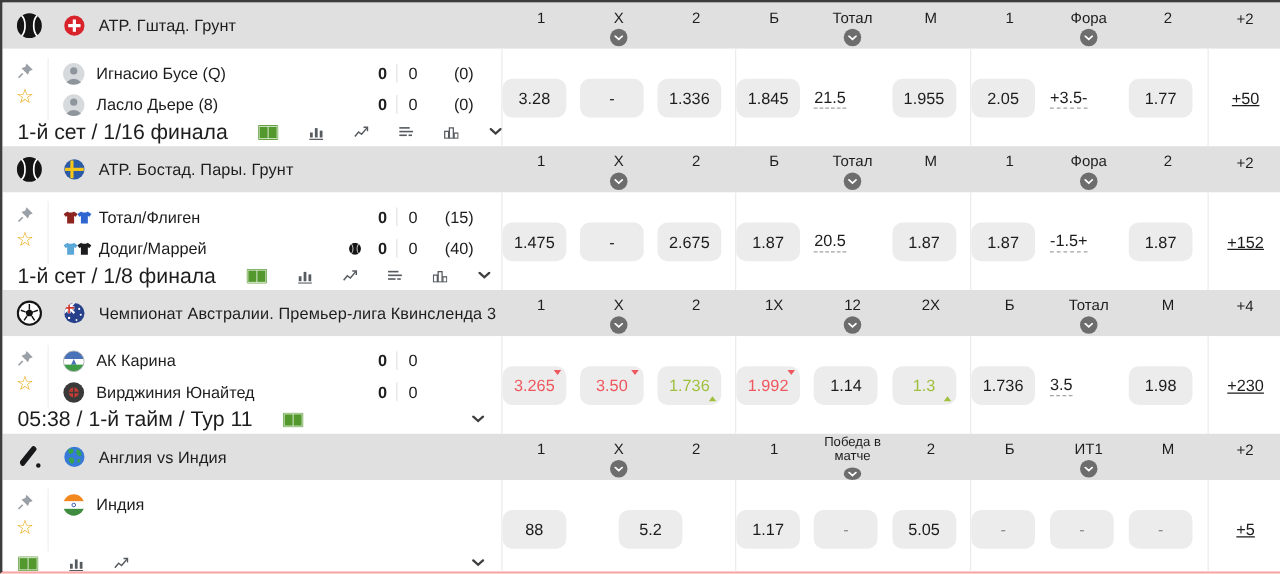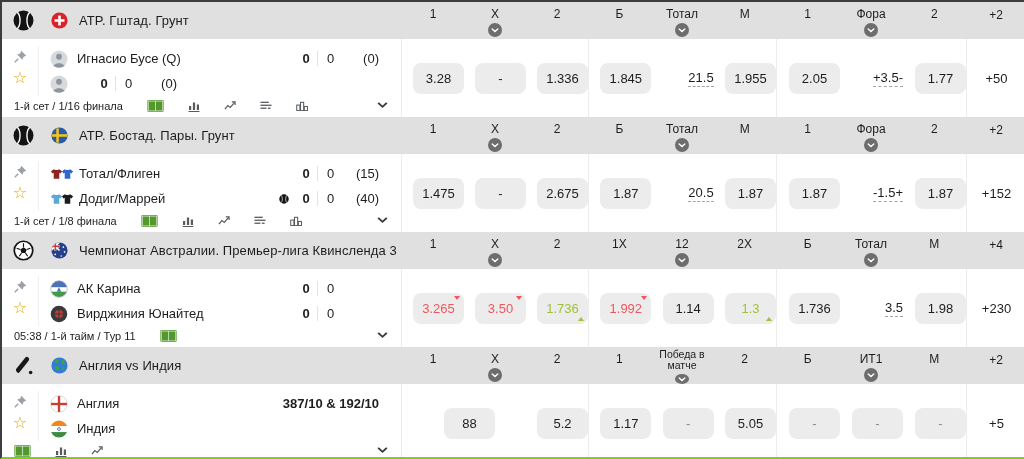--- a/index.html
+++ b/index.html
@@ -1,18 +1,18 @@
 <!DOCTYPE html>
 <html><head>
 <meta charset="utf-8">
 <style>
   *{box-sizing:border-box;margin:0;padding:0}
   html,body{background:#fff}
   body{width:1024px;height:459px;overflow:hidden;font-family:"Liberation Sans","DejaVu Sans",sans-serif;color:#1d1d1d}
-  .app{width:1024px;height:459px;border-top:2px solid #3d3d3d;border-left:2px solid #3d3d3d;border-bottom:2px solid #84cc16;overflow:hidden;background:#fff}
+  .app{width:1024px;height:459px;border-top:2px solid #3d3d3d;border-left:2px solid #3d3d3d;border-bottom:2px solid #fca5a5;overflow:hidden;background:#fff}
   .evt{height:115px}
   
   .hd{height:37px;background:#e0e0e0;display:flex}
   .hd-left{width:400px;display:flex;align-items:center;padding-left:11px;flex:0 0 400px}
   .sporticon{width:21px;height:21px;margin-right:17px;flex:0 0 21px}
   .flag{width:17px;height:17px;margin-right:11px;flex:0 0 17px}
   .sporticon svg,.flag svg{width:100%;height:100%;display:block}
   .hd-title{font-size:13px;font-weight:500;letter-spacing:.1px;white-space:nowrap;cursor:pointer}
   .hcols{flex:1;display:flex}
   .hgrp{display:flex}
@@ -39,44 +39,44 @@
   .kits svg{width:13px;height:12px;display:block}
   .kits svg+svg{margin-left:-2px}
   .tname{flex:1;font-size:13px;white-space:nowrap;overflow:hidden}
   .serve{width:16px;display:flex;justify-content:flex-start;align-items:center}
   .serve svg{width:10px;height:10px}
   .pts{width:22px;text-align:center;font-weight:700;font-size:13px}
   .sets{width:26px;text-align:center;font-size:13px;border-left:1px solid #e3e3e3}
   .game{width:36px;text-align:right;font-size:13px}
   .cscore{margin-left:auto;display:flex;align-items:center;gap:6px;font-weight:700;font-size:13px}
   .bat-sm svg{width:13px;height:13px;display:block}
-  .sline{display:flex;align-items:center;padding-left:12px;height:19px;gap:24px;font-size:11px}
+  .sline{display:flex;align-items:center;padding-left:12px;height:19px;gap:24px;font-size:17px}
   .stext{white-space:nowrap}
   .sicon{display:flex;align-items:center;cursor:pointer}
   .i-pitch{width:17px;height:12px;display:block}
   .i-sm{width:12px;height:12px;display:block}
   .expand{margin-left:auto;margin-right:13px;cursor:pointer}
   .expand svg{width:11px;height:7px;color:#3f3f3f;display:block}
   
   .odds{flex:1;display:flex}
   .ogrp{display:flex;align-items:center}
   .ogrp1{width:186px}
   .ogrp2{width:188px;border-left:1px solid #ececec}
   .ogrp3{width:190px;border-left:1px solid #ececec}
   .omore{width:60px;border-left:1px solid #ececec;display:flex;align-items:center;justify-content:center}
-  .ocell{flex:1;display:flex;justify-content:flex-end;align-items:center}
+  .ocell{flex:1;display:flex;justify-content:flex-start;align-items:center}
   .btn{min-width:51px;height:31px;background:#ececec;border-radius:8px;display:flex;align-items:center;justify-content:center;font-size:13px;position:relative;cursor:pointer;padding:0 6px}
   .btn.dn{color:#ef575e}
   .btn.up{color:#9fc03c}
   .btn.mut{color:#8a8a8a}
   .tri{position:absolute;width:0;height:0}
   .tri-dn{top:3px;right:4px;border-left:3.5px solid transparent;border-right:3.5px solid transparent;border-top:4.5px solid #ef575e}
   .tri-up{bottom:3px;right:4px;border-left:3.5px solid transparent;border-right:3.5px solid transparent;border-bottom:4.5px solid #9fc03c}
   .param{font-size:13px;border-bottom:1px dashed #a3a3a3;padding-bottom:1px;cursor:pointer;white-space:nowrap}
-  .morelink{font-size:13px;font-weight:500;color:#1d1d1d;cursor:pointer}
+  .morelink{font-size:13px;font-weight:500;color:#1d1d1d;text-decoration:underline;cursor:pointer}
 </style>
 </head>
 <body>
 
 <svg width="0" height="0" style="position:absolute">
   <defs>
     <symbol id="sym-tennis" viewBox="0 0 20 20">
         <circle cx="10" cy="10" r="9.5" fill="#141414"></circle>
         <path d="M4 2.2 C7.6 5.5 7.6 14.5 4 17.8 M16 2.2 C12.4 5.5 12.4 14.5 16 17.8" stroke="#fff" stroke-width="1.3" fill="none"></path>
       </symbol>
@@ -294,20 +294,21 @@
               <span class="pts">0</span>
               <span class="sets">0</span>
               <span class="game">(0)</span>
             </div>
             <div class="tline">
               <span class="avatar">
                   <svg viewBox="0 0 20 20">
                     <use href="#sym-person"></use>
                   </svg>
                 </span>
+              <span class="tname">Ласло Дьере (8)</span>
               <span class="serve"></span>
               <span class="pts">0</span>
               <span class="sets">0</span>
               <span class="game">(0)</span>
             </div>
           </div>
         </div>
         <div class="sline">
           <span class="stext">1-й сет / 1/16 финала</span>
           <span class="sicon">
@@ -863,31 +864,20 @@
                 <svg viewBox="0 0 13 13">
                   <use href="#sym-pin"></use>
                 </svg>
               </span>
             <span class="star">☆</span>
           </div>
           <div class="main">
             <div class="tline">
               <span class="crest">
                   <svg viewBox="0 0 20 20">
-                    <use href="#sym-eng"></use>
-                  </svg>
-                </span>
-              <span class="tname">Англия</span>
-              <span class="cscore">
-                  <span>387/10 &amp; 192/10</span>
-                </span>
-            </div>
-            <div class="tline">
-              <span class="crest">
-                  <svg viewBox="0 0 20 20">
                     <use href="#sym-ind"></use>
                   </svg>
                 </span>
               <span class="tname">Индия</span>
             </div>
           </div>
         </div>
         <div class="sline">
           <span class="sicon">
               <svg class="i-pitch" viewBox="0 0 18 13">

